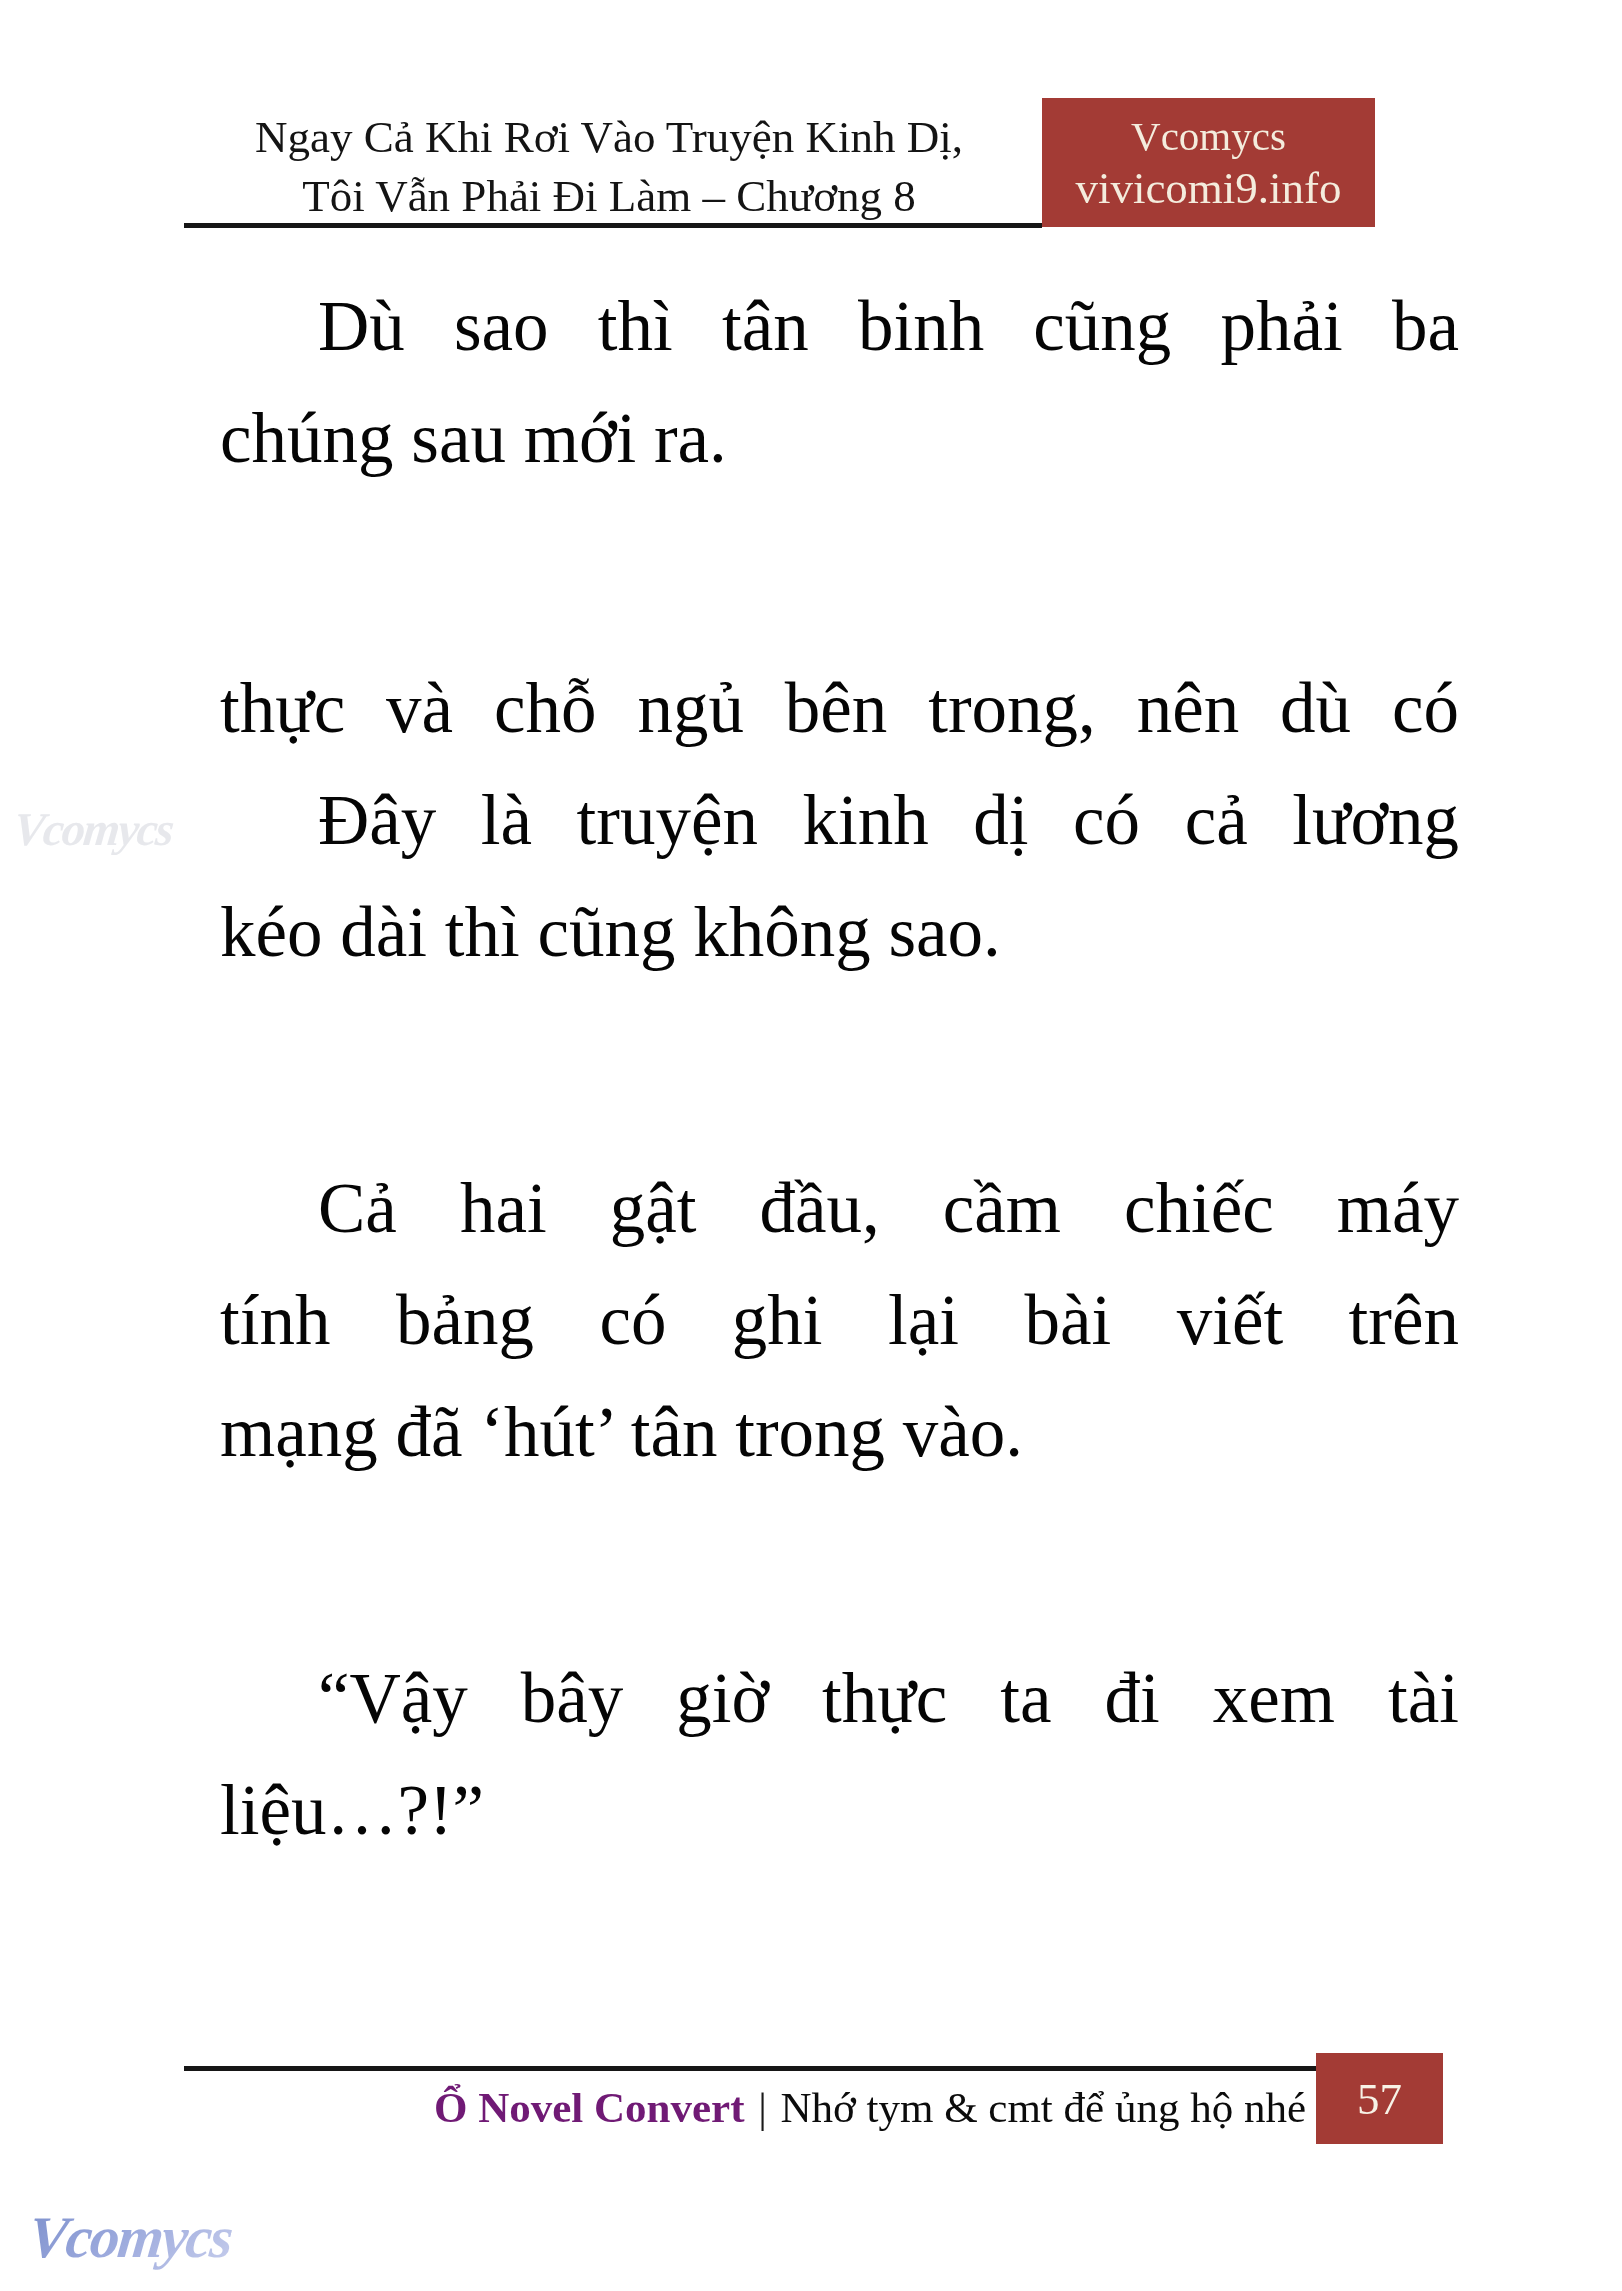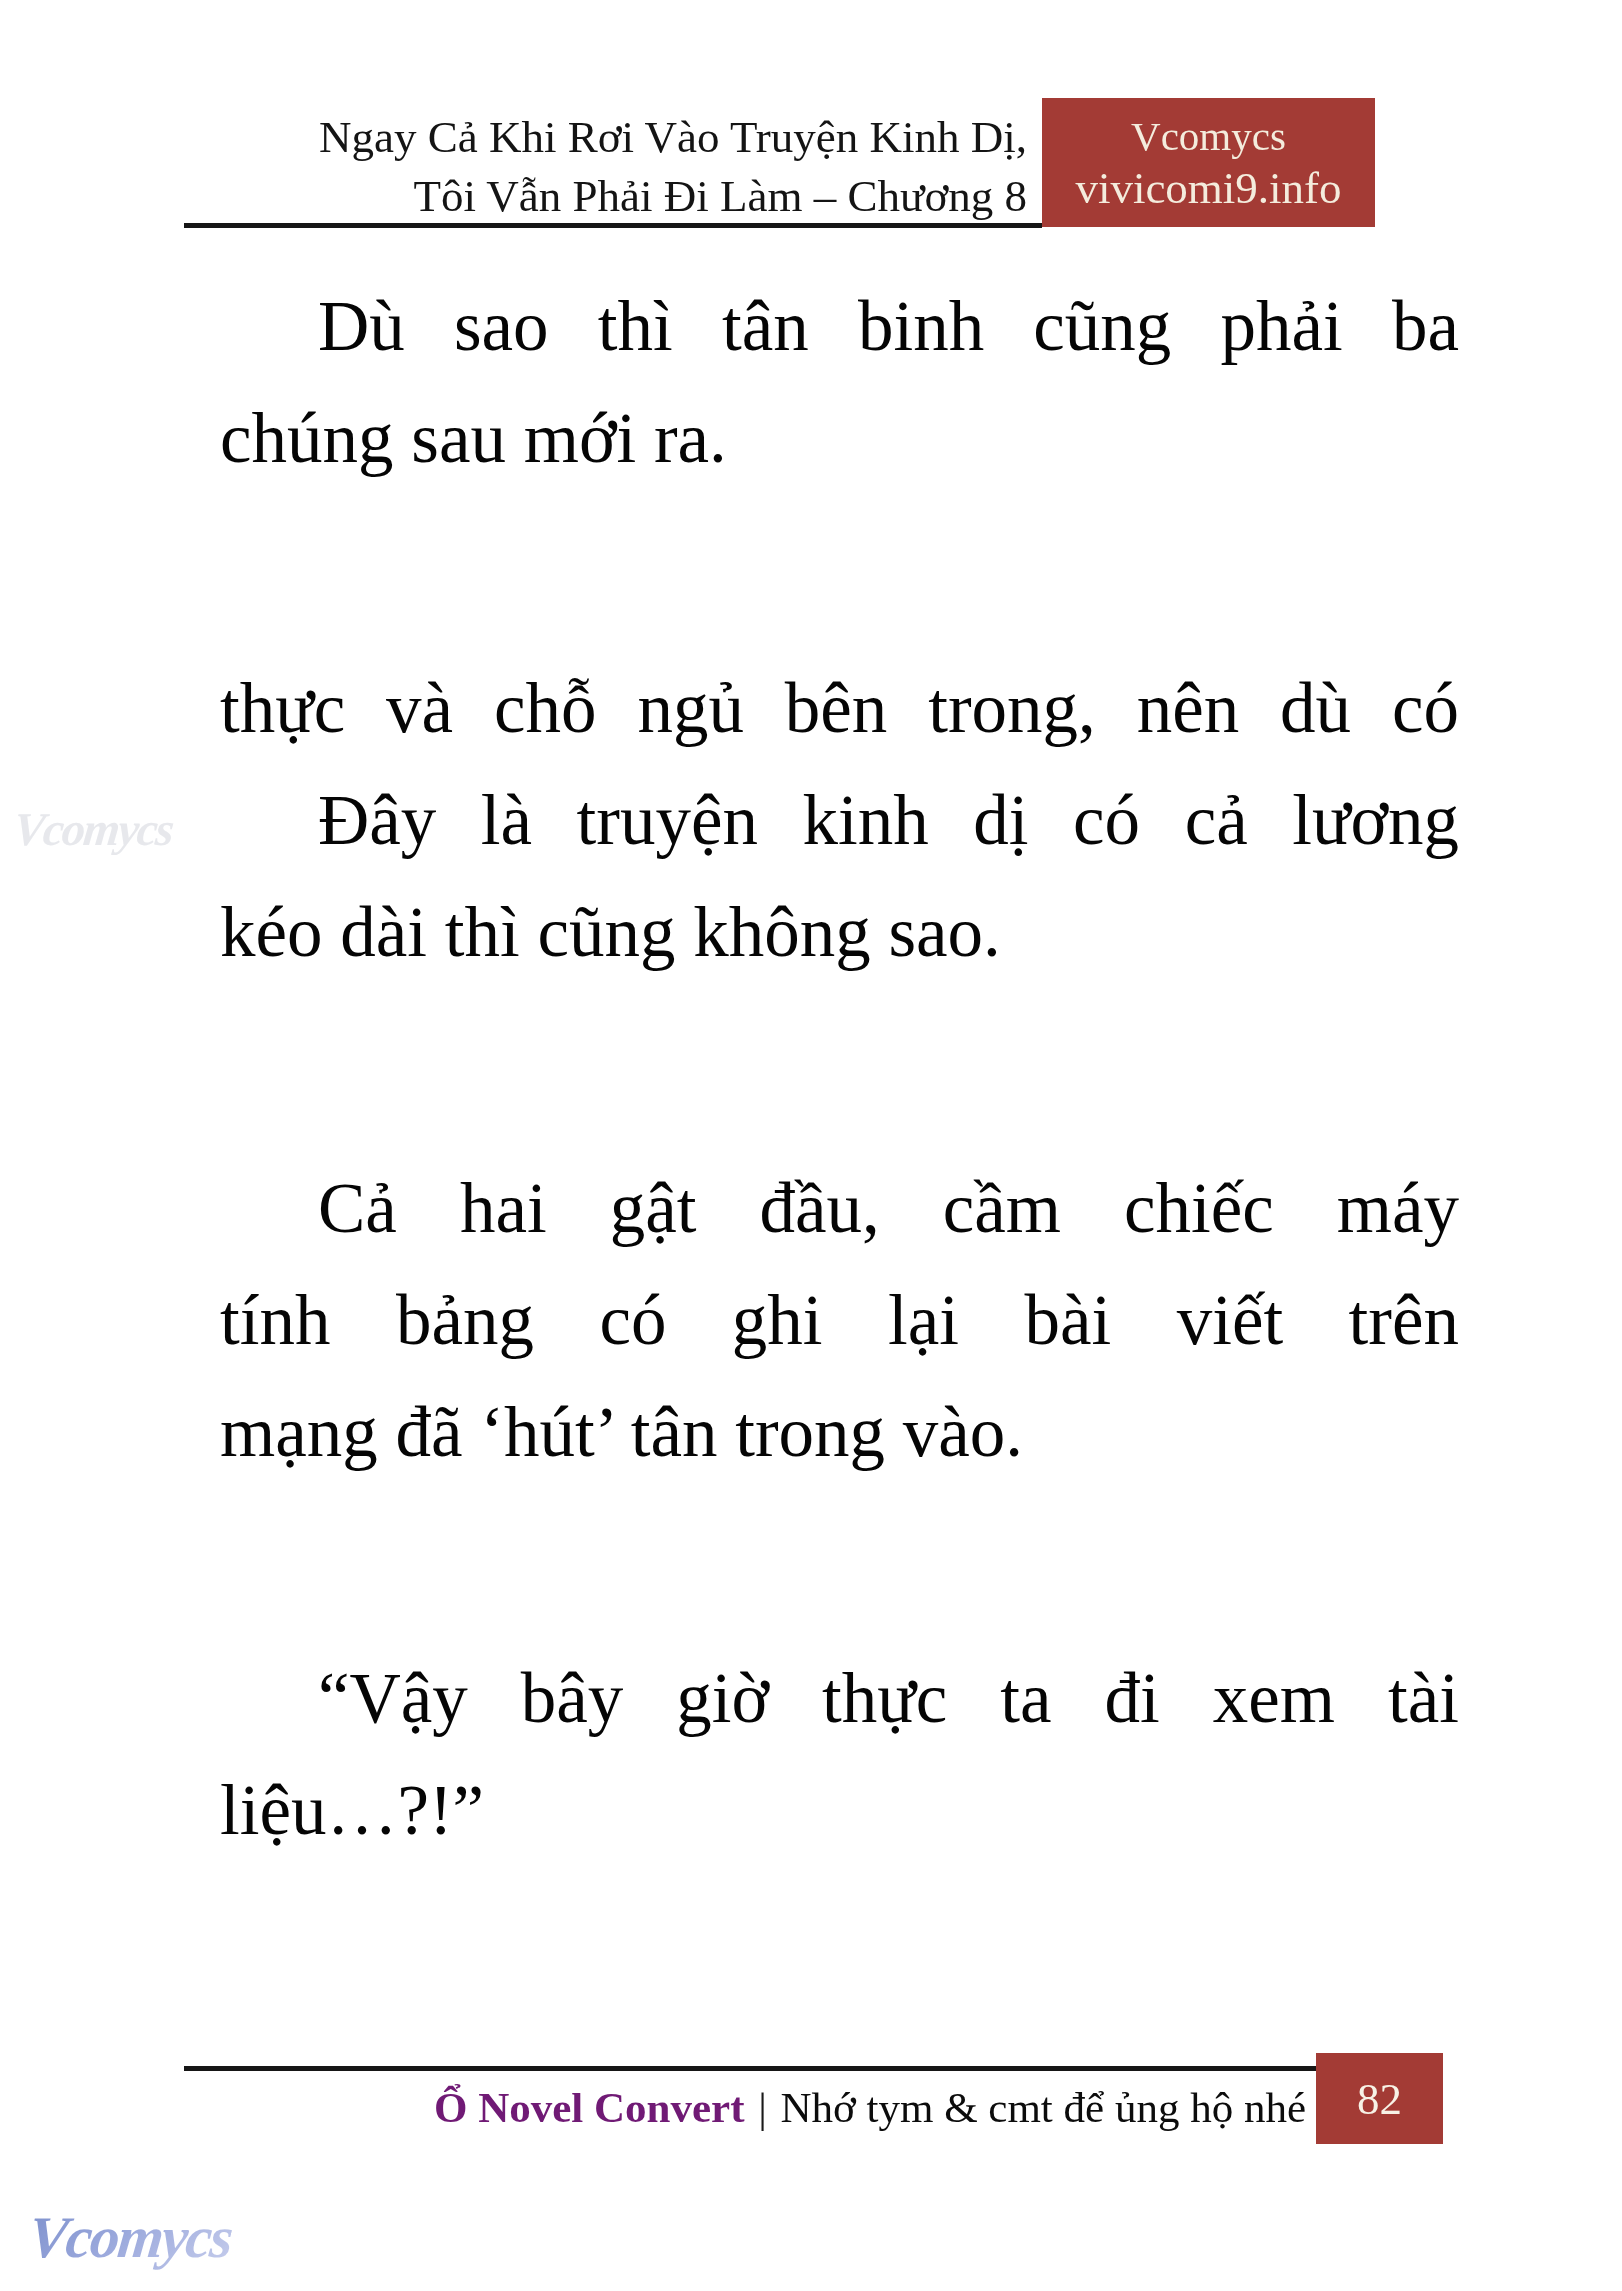--- a/index.html
+++ b/index.html
@@ -5,21 +5,21 @@
   html,body{margin:0;padding:0;}
   body{background:#e9e9e9;font-family:"Liberation Serif","DejaVu Serif",serif;}
   #page{
     position:relative;width:1622px;height:2292px;background:#ffffff;
     margin:0 auto;overflow:hidden;
   }
   
   #header-title{
     position:absolute;top:108px;left:191px;width:836px;
     font-size:45px;line-height:59px;color:#141414;
-    text-align:right;letter-spacing:0px;white-space:nowrap;
+    text-align:center;letter-spacing:0px;white-space:nowrap;
   }
   #header-rule{
     position:absolute;left:184px;top:223px;width:858px;height:4.9px;
     background:#161616;
   }
   #header-badge{
     position:absolute;left:1042px;top:98px;width:333px;height:129px;
     text-align:center;display:flex;flex-direction:column;justify-content:center;
   }
   #header-badge .b1{font-size:41px;line-height:51px;}
@@ -112,19 +112,19 @@
       <div class="bodyline">liệu…?!”</div>
     </div>
 
   <div id="footer-rule"></div>
 
   <div id="footer-note">
     <span class="brand" style="color: #701a75; margin-left: 16px;">Ổ Novel Convert</span><span class="sep">|</span><span>Nhớ tym &amp; cmt để ủng hộ nhé</span>
   </div>
 
   <div id="page-number-box" style="background: rgb(163, 59, 53); color: rgb(247, 242, 230);">
-    <span>82</span>
+    <span>57</span>
   </div>
 
   <div id="logo-bottom" class="logo-script">Vcomycs</div>
 
 </div>
 
 
 </body></html>

